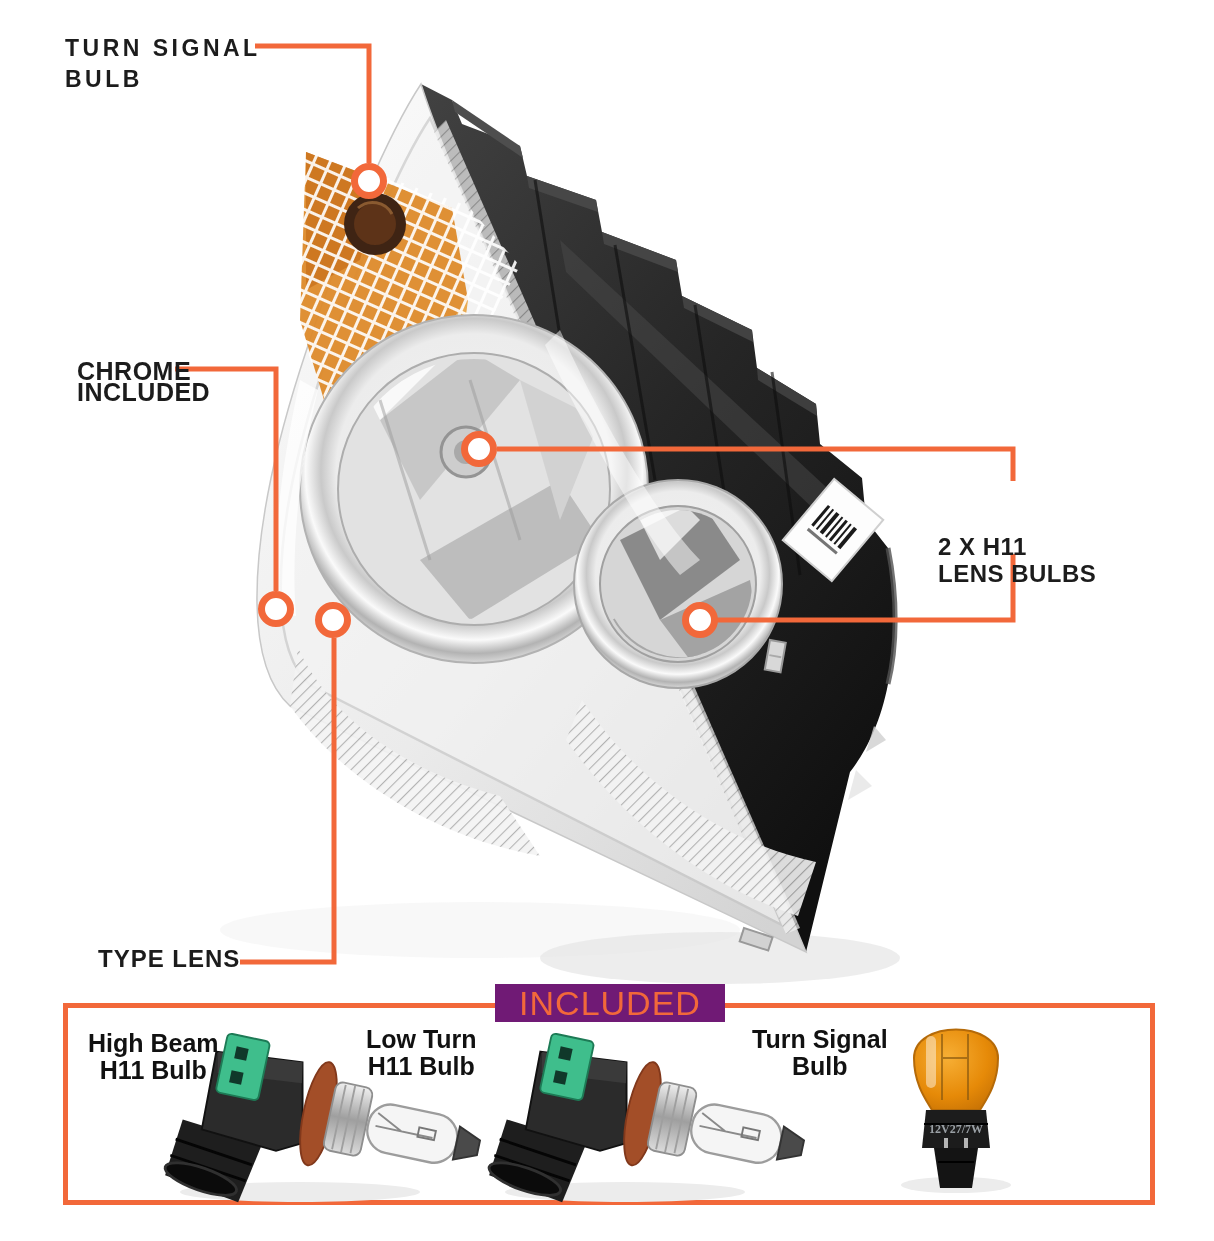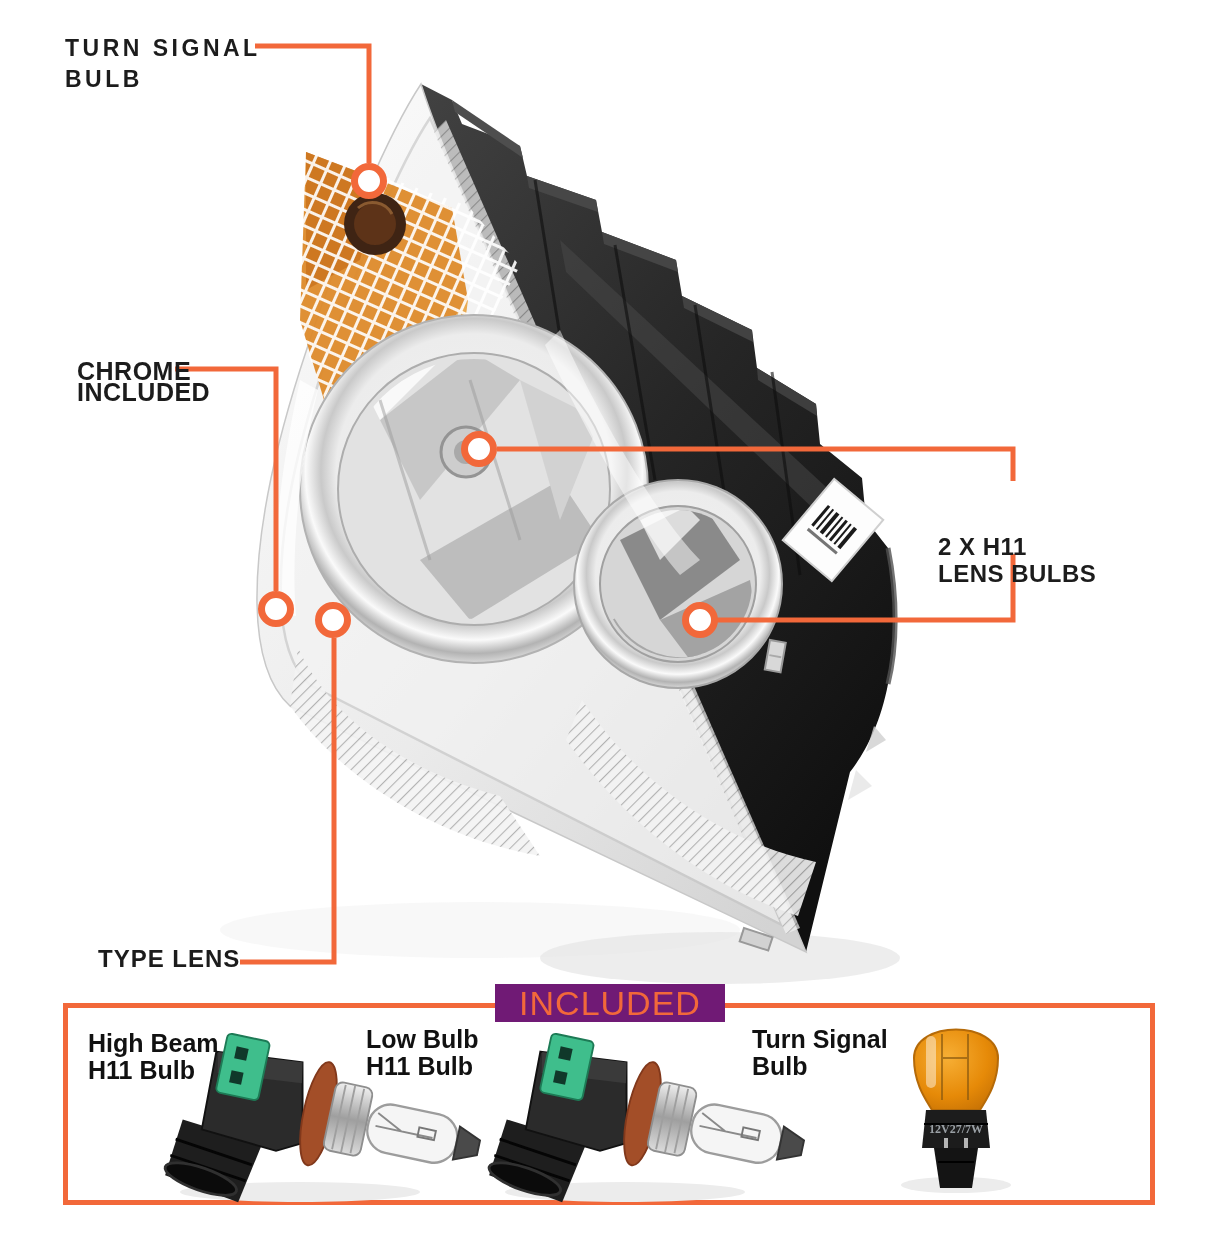--- a/index.html
+++ b/index.html
@@ -17,21 +17,21 @@
   #lbl-h11   {left:938px;top:489px; font-size:24px;line-height:27px;letter-spacing:.5px;margin-top:44px;}
   .inc-box{
     position:absolute;left:63px;top:1003px;width:1092px;height:202px;
     border:5px solid var(--accent);box-sizing:border-box;background:transparent;
   }
   .inc-title{
     position:absolute;left:495px;top:984px;width:230px;text-align:center;
     background:#701a75;color:var(--accent);font-size:34px;font-weight:normal;
     letter-spacing:1px;line-height:38px;
   }
-  .bulb-label{position:absolute;color:#111;font-weight:bold;font-size:25px;line-height:27px;}
+  .bulb-label{position:absolute;color:#111;font-weight:bold;font-size:25px;line-height:27px;text-align:center;}
   .bulb-label span{display:block;}
   #bl-high{left:88px;top:1030px;}
   #bl-low {left:366px;top:1026px;}
   #bl-turn{left:752px;top:1026px;}
   .accent-stroke{stroke:var(--accent);}
 </style>
 </head>
 <body>
 
 <div class="canvas">
@@ -255,21 +255,21 @@
     <span>LENS BULBS</span>
   </div>
 
   <div class="inc-title">INCLUDED</div>
 
   <div class="bulb-label" id="bl-high">
     <span>High Beam</span>
     <span>H11 Bulb</span>
   </div>
   <div class="bulb-label" id="bl-low">
-    <span>Low Bulb</span>
+    <span>Low Turn</span>
     <span>H11 Bulb</span>
   </div>
   <div class="bulb-label" id="bl-turn">
     <span>Turn Signal</span>
     <span>Bulb</span>
   </div>
 
 </div>
 
 </body></html>

